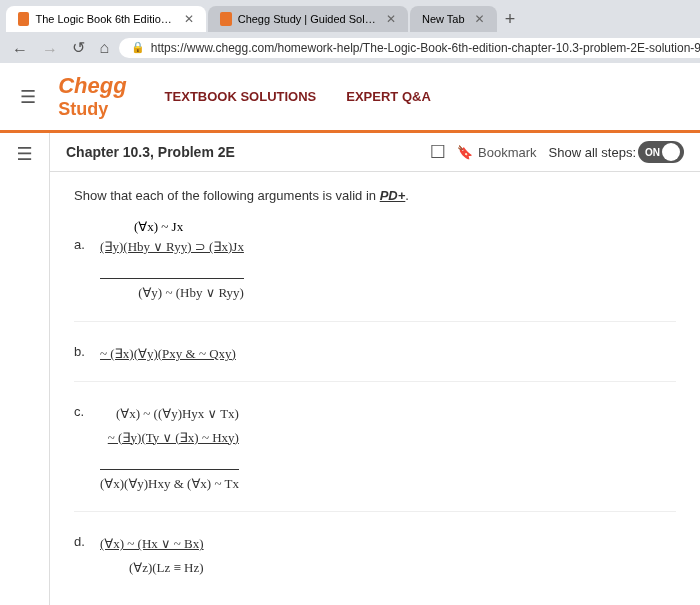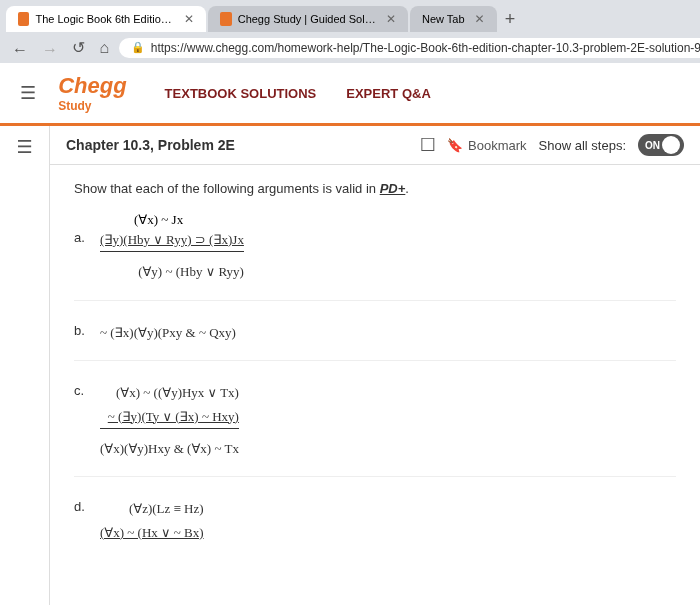--- a/index.html
+++ b/index.html
@@ -22,55 +22,55 @@
     .nav-btn.disabled { color: #aaa; }
     .address-bar { flex: 1; display: flex; align-items: center; background: #fff; border-radius: 20px; padding: 3px 12px; gap: 6px; font-size: 12px; color: #333; }
     .address-bar .lock-icon { color: #555; font-size: 11px; }
     .address-text { flex: 1; white-space: nowrap; overflow: hidden; text-overflow: ellipsis; }
 
     
     .chegg-header { display: flex; align-items: center; padding: 10px 20px; border-bottom: 3px solid #e8732a; background: #fff; gap: 20px; }
     .hamburger { font-size: 18px; color: #555; cursor: pointer; }
     .chegg-logo { display: flex; align-items: baseline; gap: 0; flex-direction: column; }
     .chegg-logo .chegg-text { color: #e8732a; font-size: 22px; font-weight: bold; font-style: italic; }
-    .chegg-logo .study-text { color: #e8732a; font-size: 12px; font-weight: bold; margin-left: 2px; }
+    .chegg-logo .study-text { color: #e8732a; font-size: 18px; font-weight: bold; margin-left: 2px; }
     .header-nav { display: flex; gap: 30px; margin-left: 20px; }
     .header-nav-item { font-size: 13px; font-weight: bold; color: #7f1d1d; text-decoration: none; cursor: pointer; }
 
     
     .content-area { display: flex; background: #f5f5f5; min-height: 480px; }
     .sidebar-icon { width: 50px; background: #fff; border-right: 1px solid #ddd; display: flex; justify-content: center; padding-top: 10px; }
     .sidebar-icon .list-icon { font-size: 18px; color: #555; }
 
     .main-content { flex: 1; background: #fff; }
 
     
     .problem-header { display: flex; align-items: center; padding: 8px 16px; border-bottom: 1px solid #ddd; gap: 12px; }
     .problem-title { font-size: 14px; font-weight: bold; color: #333; flex: 1; }
     .mobile-icon { color: #555; font-size: 18px; cursor: pointer; }
     .bookmark-btn { display: flex; align-items: center; gap: 4px; color: #555; font-size: 13px; cursor: pointer; border: none; background: none; }
-    .show-steps { display: flex; align-items: center; gap: 12px; font-size: 13px; color: #333; margin-left: auto; text-align: right; }
+    .show-steps { display: flex; align-items: center; gap: 2px; font-size: 13px; color: #333; margin-left: auto; text-align: right; }
     .toggle-switch { display: inline-flex; align-items: center; background: #555; border-radius: 20px; padding: 2px 4px; gap: 2px; width: 46px; justify-content: flex-end; cursor: pointer; }
     .toggle-knob { width: 18px; height: 18px; background: #fff; border-radius: 50%; }
     .toggle-on-label { font-size: 10px; color: #fff; font-weight: bold; }
 
     
     .problem-content { padding: 16px 24px; }
     .intro-text { font-size: 13px; color: #333; margin-bottom: 16px; }
     .intro-text em { font-style: italic; font-weight: bold; text-decoration: underline; }
 
     .problem-item { margin-bottom: 20px; padding-bottom: 16px; border-bottom: 1px solid #eee; }
     .problem-item:last-child { border-bottom: none; }
 
     .problem-row { display: flex; align-items: flex-start; gap: 10px; }
     .problem-letter { font-size: 13px; color: #333; min-width: 16px; padding-top: 2px; }
 
     .logic-block { font-size: 13px; color: #333; line-height: 1.8; font-family: 'Times New Roman', serif; text-align: right; }
     .premise { display: block; }
-    .conclusion { display: block; border-top: 1px solid #333; margin-top: 0; padding-top: 8px; }
+    .conclusion { display: block; border-top: 1px solid #333; margin-top: 20px; padding-top: 2px; }
   </style>
 </head>
 <body>
 
 <div class="browser-chrome">
 
   <div class="tab-bar">
     <div class="tab active">
       <span class="tab-favicon chegg"></span>
       <span class="tab-label">The Logic Book 6th Edition Textb...</span>
@@ -152,41 +152,41 @@
             <span class="premise" style="text-decoration: underline;">(∃y)(Hby ∨ Ryy) ⊃ (∃x)Jx</span>
             <span class="conclusion">(∀y) ~ (Hby ∨ Ryy)</span>
           </div>
         </div>
       </div>
 
       <div class="problem-item">
         <div class="problem-row">
           <span class="problem-letter">b.</span>
           <div class="logic-block">
-            <span class="premise" style="">~ (∃x)(∀y)(Pxy &amp; ~ Qxy)</span>
+            <span class="premise" style="text-decoration: underline;">~ (∃x)(∀y)(Pxy &amp; ~ Qxy)</span>
           </div>
         </div>
       </div>
 
       <div class="problem-item">
         <div class="problem-row">
           <span class="problem-letter">c.</span>
           <div class="logic-block">
             <span class="premise">(∀x) ~ ((∀y)Hyx ∨ Tx)</span>
             <span class="premise" style="text-decoration: underline;">~ (∃y)(Ty ∨ (∃x) ~ Hxy)</span>
             <span class="conclusion">(∀x)(∀y)Hxy &amp; (∀x) ~ Tx</span>
           </div>
         </div>
       </div>
 
       <div class="problem-item">
         <div class="problem-row">
           <span class="problem-letter">d.</span>
           <div class="logic-block">
+            <span class="premise" style="text-decoration: underline;">(∀x) ~ (Hx ∨ ~ Bx)</span>
             <span class="premise">(∀z)(Lz ≡ Hz)</span>
-            <span class="premise" style="text-decoration: underline;">(∀x) ~ (Hx ∨ ~ Bx)</span>
           </div>
         </div>
       </div>
 
     </div>
   </div>
 </div>
 
 </body></html>

